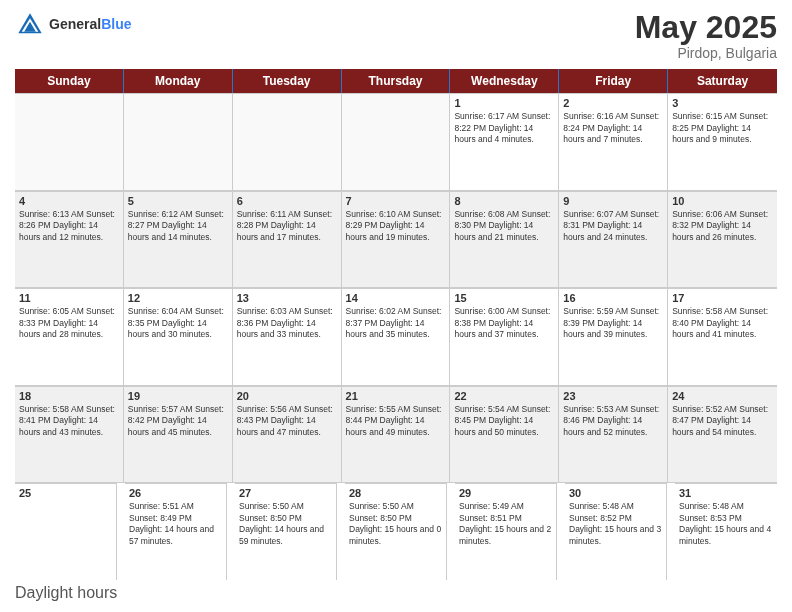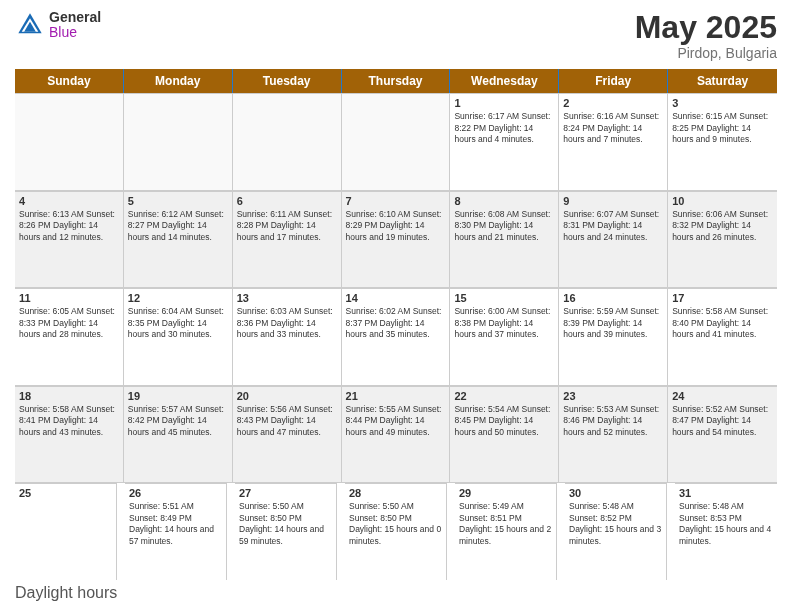--- a/index.html
+++ b/index.html
@@ -23,32 +23,32 @@
       align-items: flex-start;
       margin-bottom: 8px;
     }
     .logo {
       display: flex;
       align-items: center;
       gap: 4px;
     }
     .logo-text {
       display: flex;
-      flex-direction: column;
+      flex-direction: row;
       line-height: 1.1;
     }
     .logo-general {
       font-size: 14px;
       font-weight: bold;
       color: #333;
     }
     .logo-blue {
       font-size: 14px;
-      font-weight: normal;
-      color: #a21caf;
+      font-weight: bold;
+      color: #3b82f6;
     }
     .logo-icon {
       width: 30px;
       height: 30px;
     }
     .title-section {
       text-align: right;
     }
     .month-title {
       font-size: 32px;
@@ -62,21 +62,21 @@
       color: #737373;
     }
     .calendar {
       flex: 1;
       display: flex;
       flex-direction: column;
     }
     .cal-header {
       display: grid;
       grid-template-columns: repeat(7, 1fr);
-      background: #a16207;
+      background: #7f1d1d;
       color: white;
       font-weight: bold;
       font-size: 12px;
     }
     .cal-header-cell {
       padding: 5px 4px;
       text-align: center;
       border-right: 1px solid #2277cc;
     }
     .cal-header-cell:last-child { border-right: none; }

